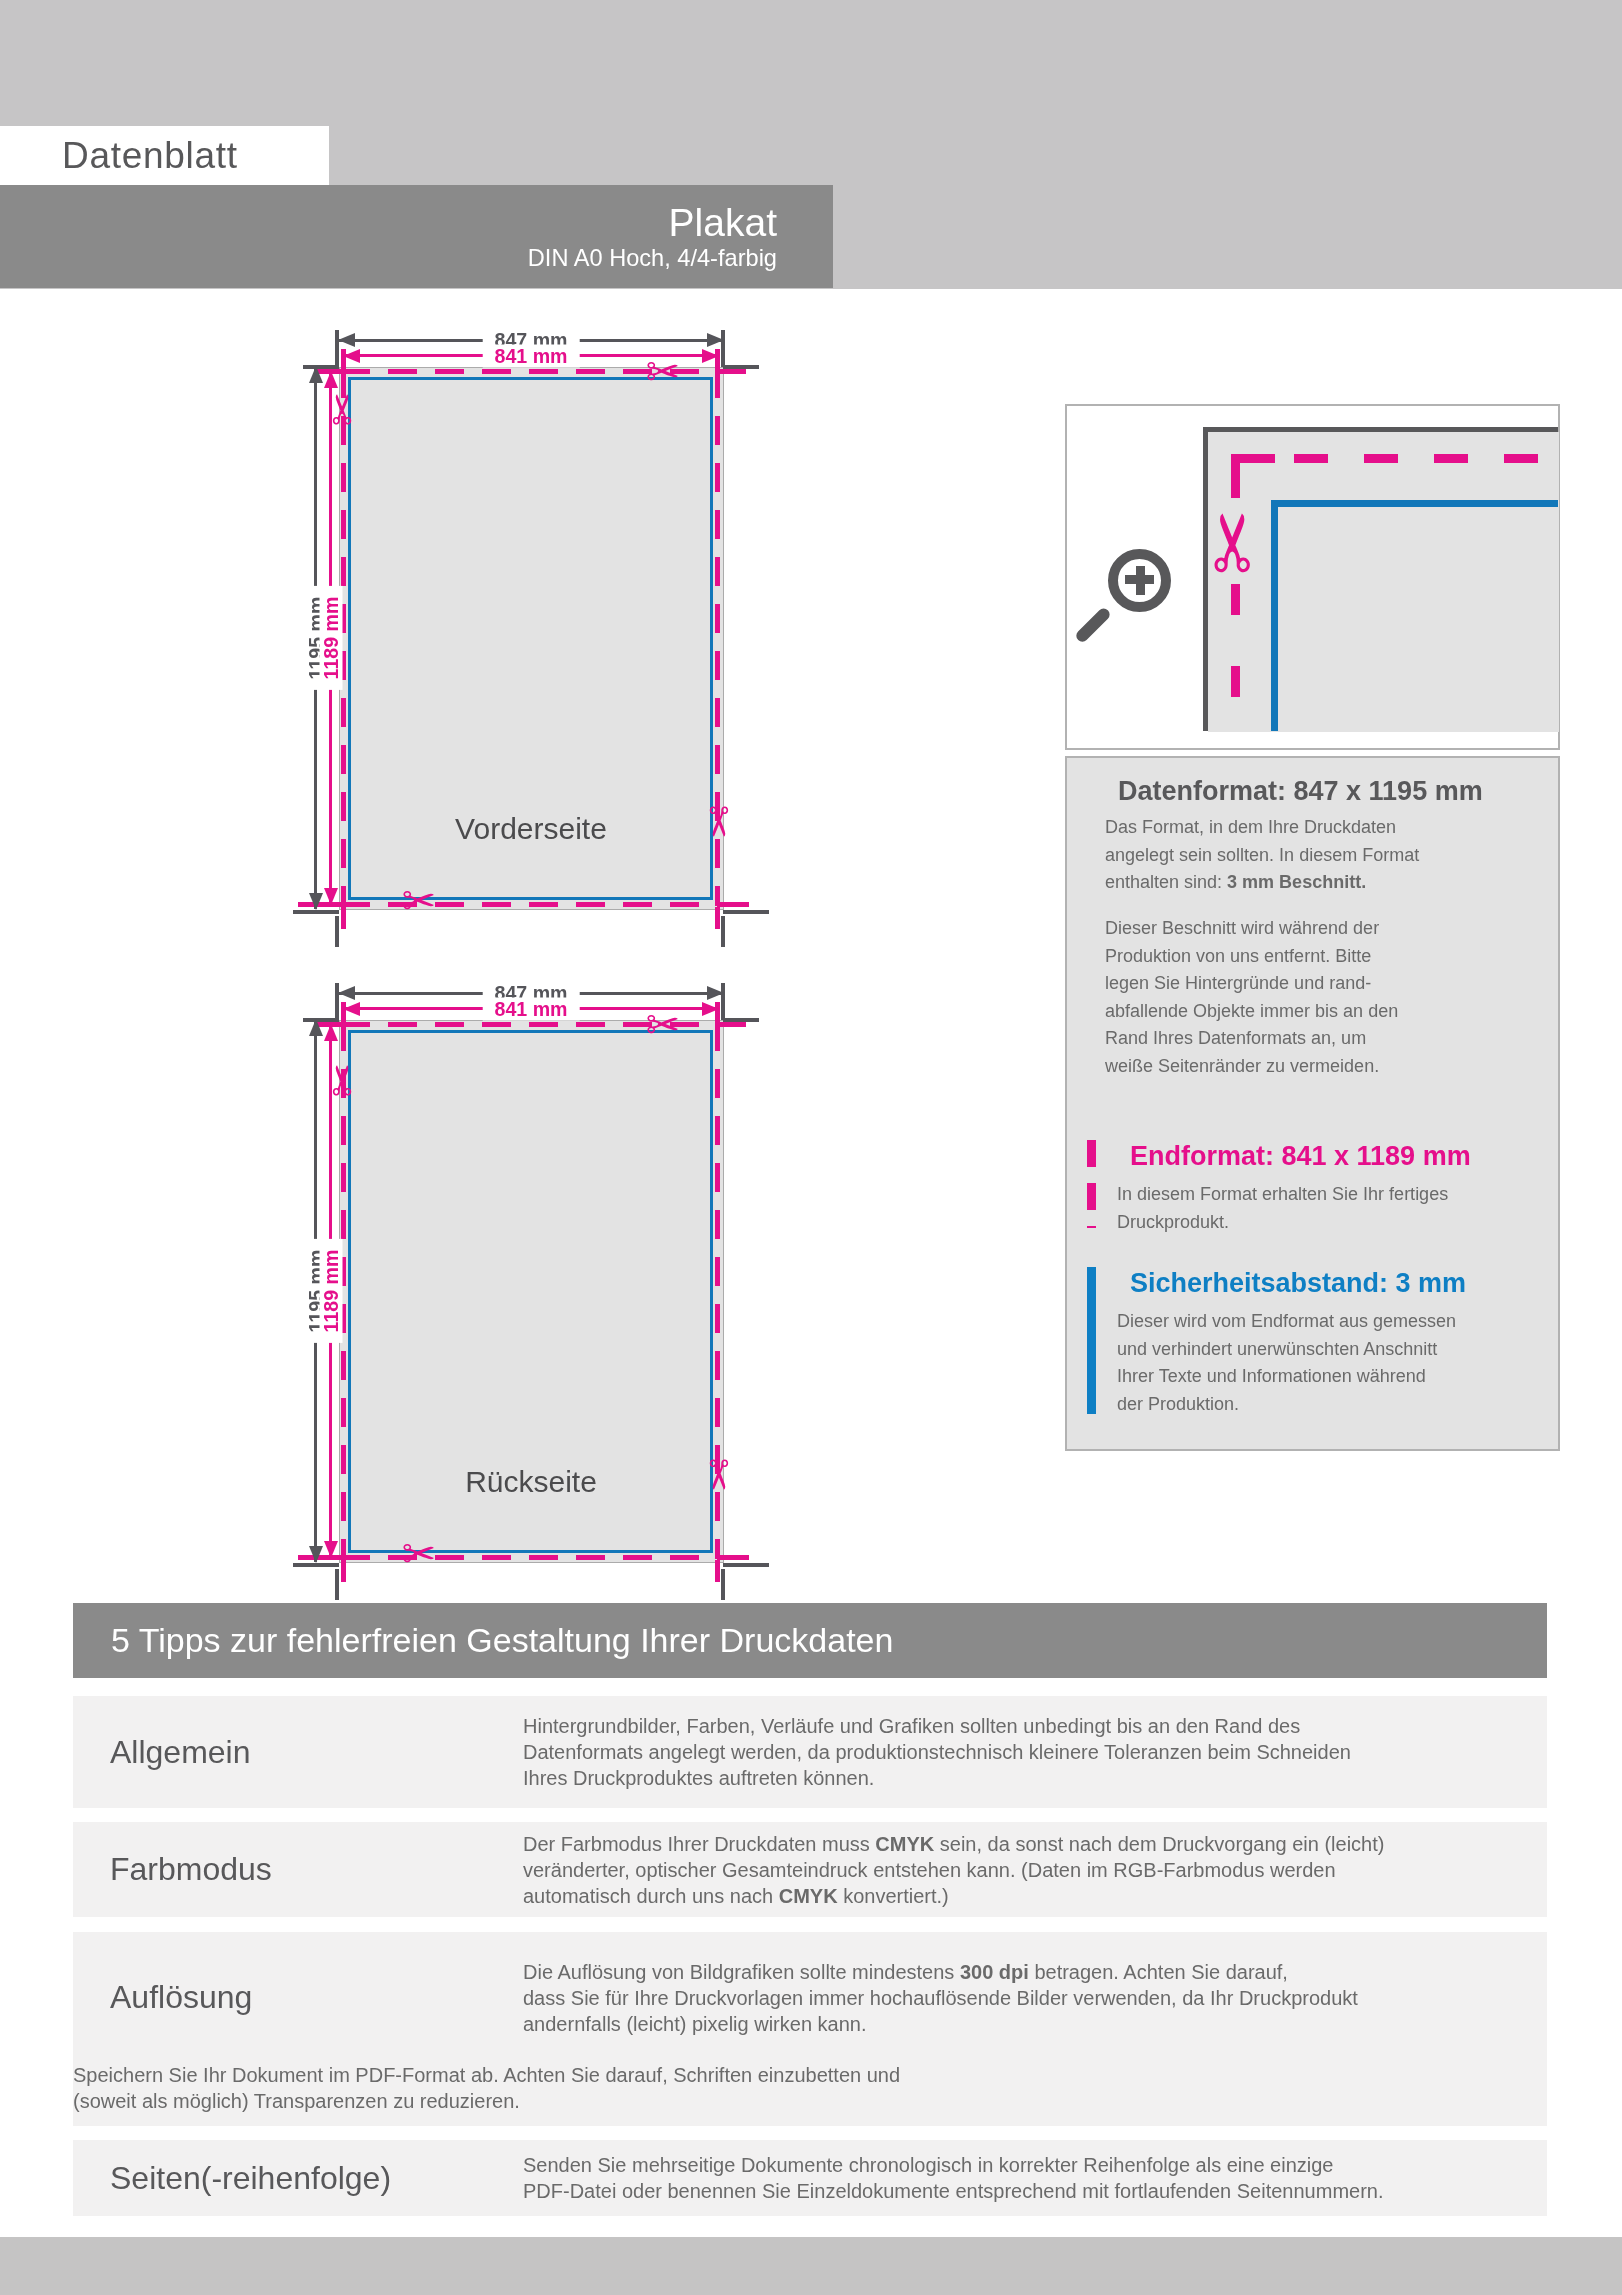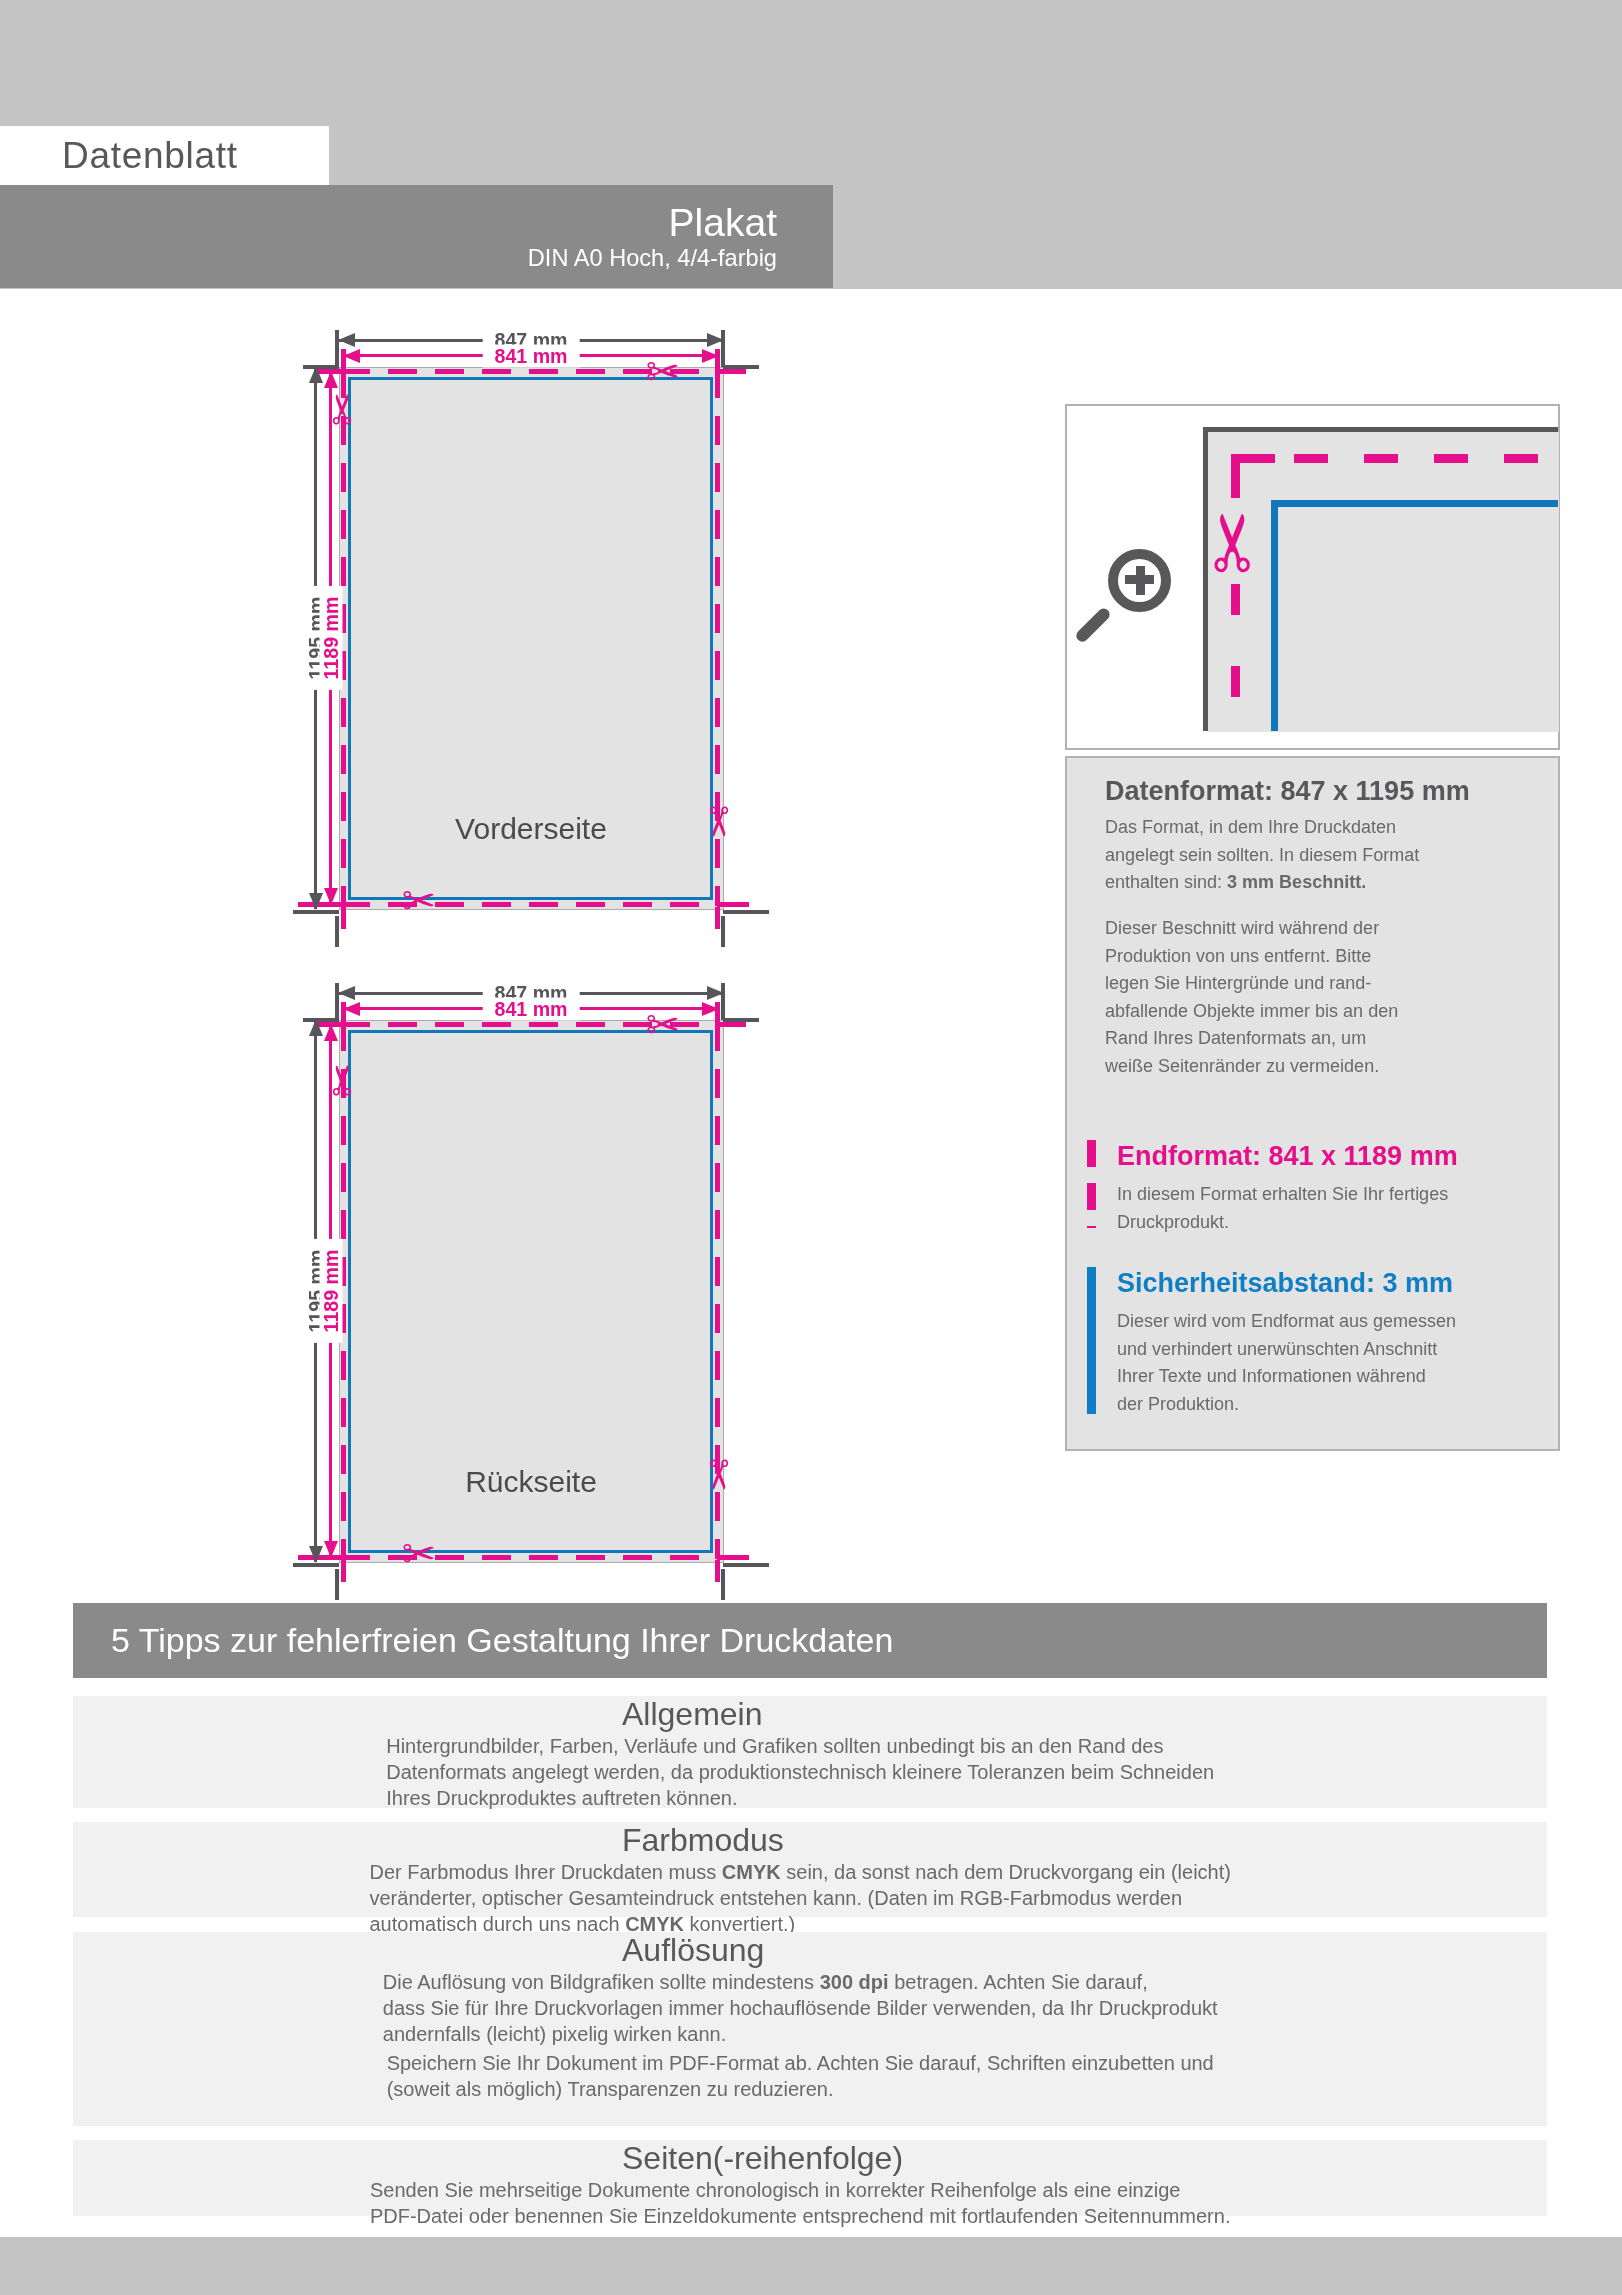--- a/index.html
+++ b/index.html
@@ -64,21 +64,21 @@
   .scis{position:absolute;width:46px;height:46px;display:flex;align-items:center;justify-content:center;
     color:var(--magenta);font-size:41px;line-height:1;}
   .rm90{transform:rotate(-90deg);}
   .r90{transform:rotate(90deg);}
 
   .pagelabel{position:absolute;transform:translateX(-50%);font-size:30px;color:#4b4b4d;white-space:nowrap;}
 
   
   .info-box{left:1065px;top:404px;width:495px;height:346px;background:#ffffff;border:2px solid var(--box-border);}
   .info-panel{left:1065px;top:756px;width:495px;height:695px;background:var(--panel-gray);border:2px solid var(--box-border);}
-  .info-panel .h{position:absolute;font-size:27px;font-weight:bold;white-space:nowrap;}
+  .info-panel .h{position:absolute;font-size:27px;font-weight:bold;white-space:nowrap;margin-left:13px;}
   .info-panel .p{position:absolute;font-size:18px;line-height:27.5px;color:var(--text-body);white-space:pre-line;width:432px;}
   .h.dark{color:var(--text-dark);}
   .h.magh{color:var(--magenta);}
   .h.blueh{color:#0e7fc4;}
   .endmark{position:absolute;left:20px;top:382px;width:8.5px;height:88px;
     background:repeating-linear-gradient(180deg,var(--magenta) 0 27.5px,transparent 27.5px 43px);}
   .safemark{position:absolute;left:20px;top:509px;width:8.5px;height:147px;background:#0e7fc4;}
 
   
   .mag-ring{position:absolute;left:41px;top:143px;width:63px;height:63px;border:10.5px solid var(--text-dark);border-radius:50%;}
@@ -98,21 +98,21 @@
   .ill-dash-v{position:absolute;left:164px;top:178px;width:8.5px;height:147px;
     background:repeating-linear-gradient(180deg,var(--magenta) 0 31px,transparent 31px 82px);}
   .ill-blue-v{position:absolute;left:204px;top:94px;width:6.5px;height:231px;background:var(--blue);}
   .ill-blue-h{position:absolute;left:204px;top:94px;width:287px;height:6.5px;background:var(--blue);}
   .ill-scis{position:absolute;left:127px;top:97px;width:79px;height:79px;display:flex;align-items:center;
     justify-content:center;color:var(--magenta);font-size:79px;line-height:1;transform:rotate(-90deg);}
 
   
   .tips-band{left:73px;top:1603px;width:1474px;height:75px;background:var(--band-gray);
     display:flex;align-items:center;padding-left:38px;color:#ffffff;font-size:34px;}
-  .tip-row{position:absolute;left:73px;width:1474px;background:var(--row-gray);display:flex;align-items:center;flex-direction:column;}
+  .tip-row{position:absolute;left:73px;width:1474px;background:var(--row-gray);display:flex;align-items:center;}
   .tip-label{width:450px;padding-left:37px;font-size:32px;color:var(--text-dark);flex-shrink:0;}
   .tip-text{font-size:20px;line-height:26px;color:var(--text-body);white-space:pre-line;padding-right:19.6px;}
 
   .footer{left:0;top:2237px;width:1623px;height:59px;background:var(--footer-gray);}
   b,.b{font-weight:bold;}
 </style>
 </head>
 <body>
 
 <div id="page">

